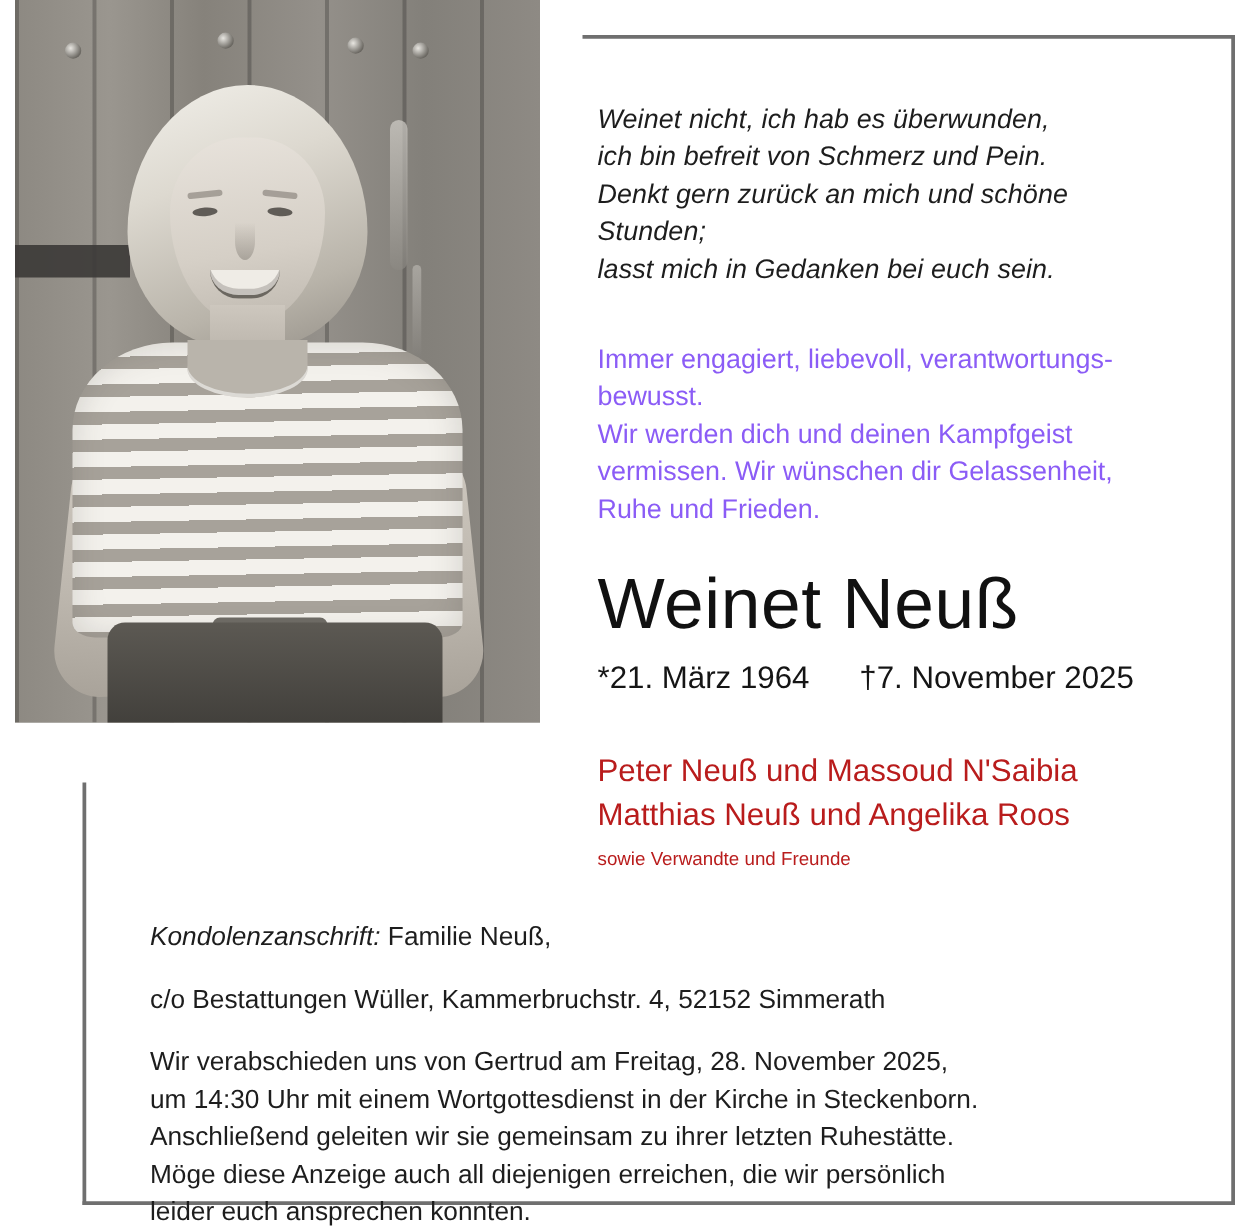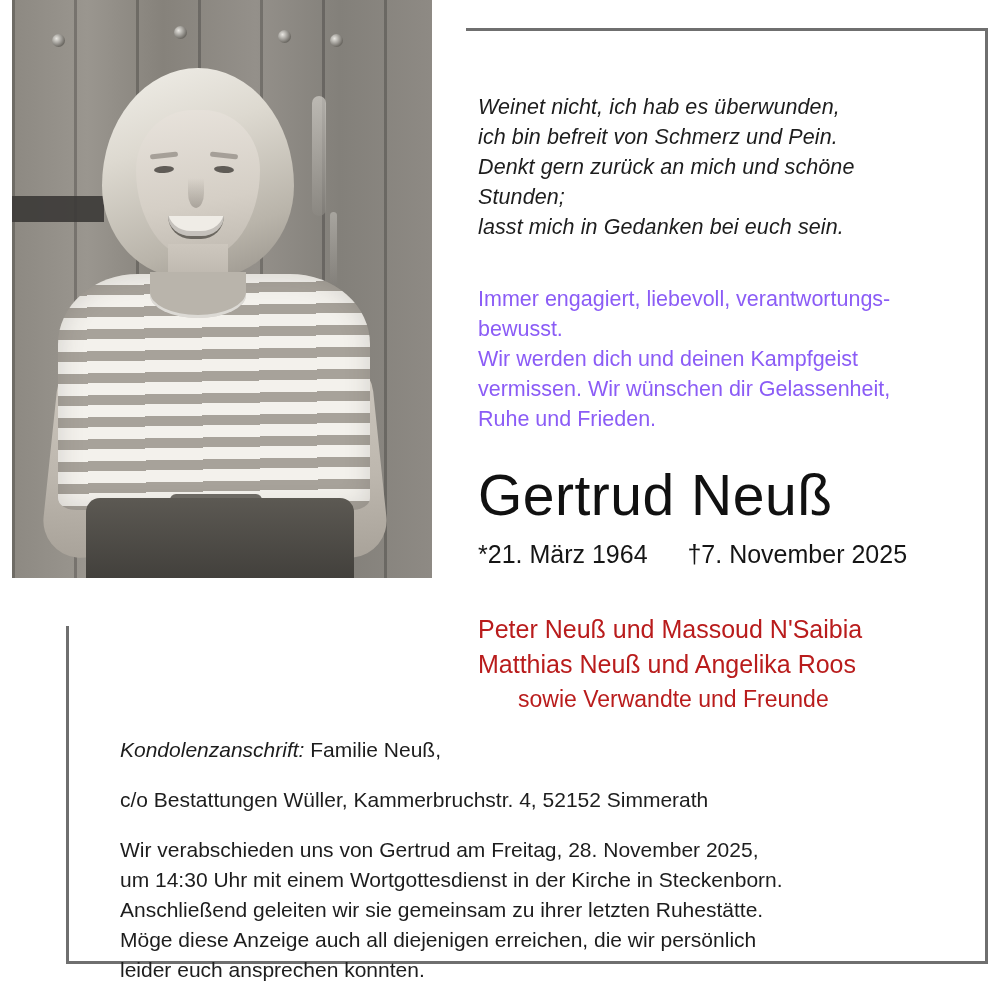--- a/index.html
+++ b/index.html
@@ -194,21 +194,21 @@
   }
   .rule-left-lower {
     left: 66px; top: 626px;
     width: 3px; height: 338px;
   }
 
   
   .content {
     position: absolute;
     left: 478px;
-    top: 92px;
+    top: 80px;
     width: 490px;
   }
   .verse {
     font-style: italic;
     font-size: 21.5px;
     line-height: 30px;
     color: #1d1d1d;
     letter-spacing: .1px;
   }
   .verse div { white-space: nowrap; }
@@ -239,22 +239,21 @@
   .dates .sep { display: inline-block; width: 26px; }
 
   .family {
     margin-top: 42px;
     font-size: 25px;
     line-height: 35px;
     color: #b91c1c;
     white-space: nowrap;
   }
   .family .smaller {
-    font-size: 23px;
-    margin-left: 40px;
+    font-size: 15px;
   }
 
   
   .lower {
     position: absolute;
     left: 120px;
     top: 735px;
     width: 830px;
     font-size: 21px;
     line-height: 30px;
@@ -320,21 +319,21 @@
     </div>
 
     <div class="tribute">
       <div>Immer engagiert, liebevoll, verantwortungs-</div>
       <div>bewusst.</div>
       <div>Wir werden dich und deinen Kampfgeist</div>
       <div>vermissen. Wir wünschen dir Gelassenheit,</div>
       <div>Ruhe und Frieden.</div>
     </div>
 
-    <div class="name">Gertrud Neuß</div>
+    <div class="name">Weinet Neuß</div>
 
     <div class="dates">
       <span>*21. März 1964</span>
       <span class="sep"></span>
       <span>†7. November 2025</span>
     </div>
 
     <div class="family">
       <div>Peter Neuß und Massoud N'Saibia</div>
       <div>Matthias Neuß und Angelika Roos</div>

